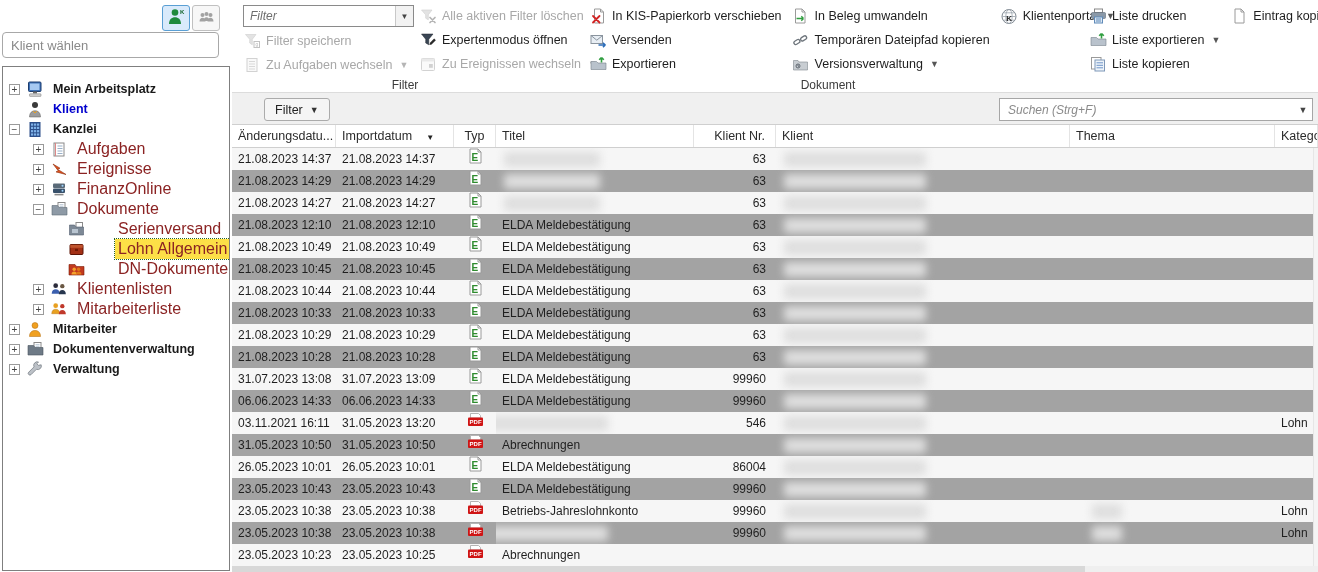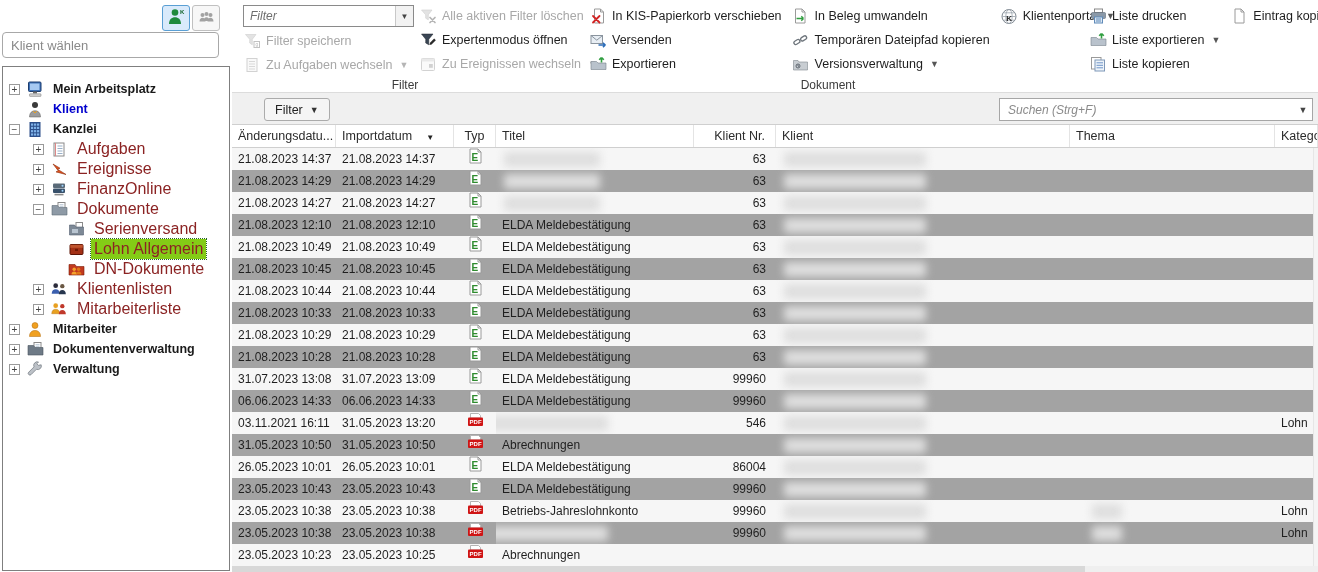--- a/index.html
+++ b/index.html
@@ -19,30 +19,30 @@
                 border-radius:4px;padding:0 8px;font-size:13px;color:#333;
                 font-family:"Liberation Sans","DejaVu Sans",sans-serif;}
   #client-input::placeholder{color:#8a8a8a;opacity:1;}
 
   
   #tree-panel{position:absolute;left:2px;top:66px;width:228px;height:505px;border:1px solid #7f7f7f;
               background:#fff;padding-top:12px;overflow:hidden;}
   .titem{display:flex;align-items:center;height:20px;cursor:pointer;white-space:nowrap;}
   .titem.lv0{padding-left:6px;}
   .titem.lv1{padding-left:30px;}
-  .titem.lv2{padding-left:64px;}
+  .titem.lv2{padding-left:64px;gap:24px;}
   .exp{width:11px;height:11px;border:1px solid #9a9a9a;background:#fff;color:#444;font-size:10px;
        line-height:9px;text-align:center;margin-right:6px;flex:0 0 11px;cursor:pointer;}
   .exp-sp{width:17px;flex:0 0 17px;}
   .ticon{width:18px;height:18px;margin-right:6px;flex:0 0 18px;display:flex;align-items:center;justify-content:center;}
   .tlabel{padding:1px 3px;}
   .t-bold{font-weight:bold;font-size:12.5px;color:#1a1a1a;}
   .t-blue{font-weight:bold;font-size:12.5px;color:#0000cd;}
   .t-red{color:#8b2323;font-size:16px;}
-  .tlabel.sel{background:#84cc16;outline:1px dotted #276427;}
+  .tlabel.sel{background:#fde047;outline:1px dotted #276427;}
 
   
   #toolbar{position:absolute;left:232px;top:0;width:1086px;height:93px;background:#fff;
            border-bottom:1px solid #dcdcdc;display:flex;}
   .tb-group{position:relative;height:93px;padding-top:4px;}
   .g-filter{width:346px;}
   .g-dokument{width:500px;}
   .g-liste{flex:1;}
   .tb-sep{width:1px;background:#d8d8d8;margin:5px 0 10px 0;}
   .tb-cols{display:flex;padding:0 0 0 6px;}

